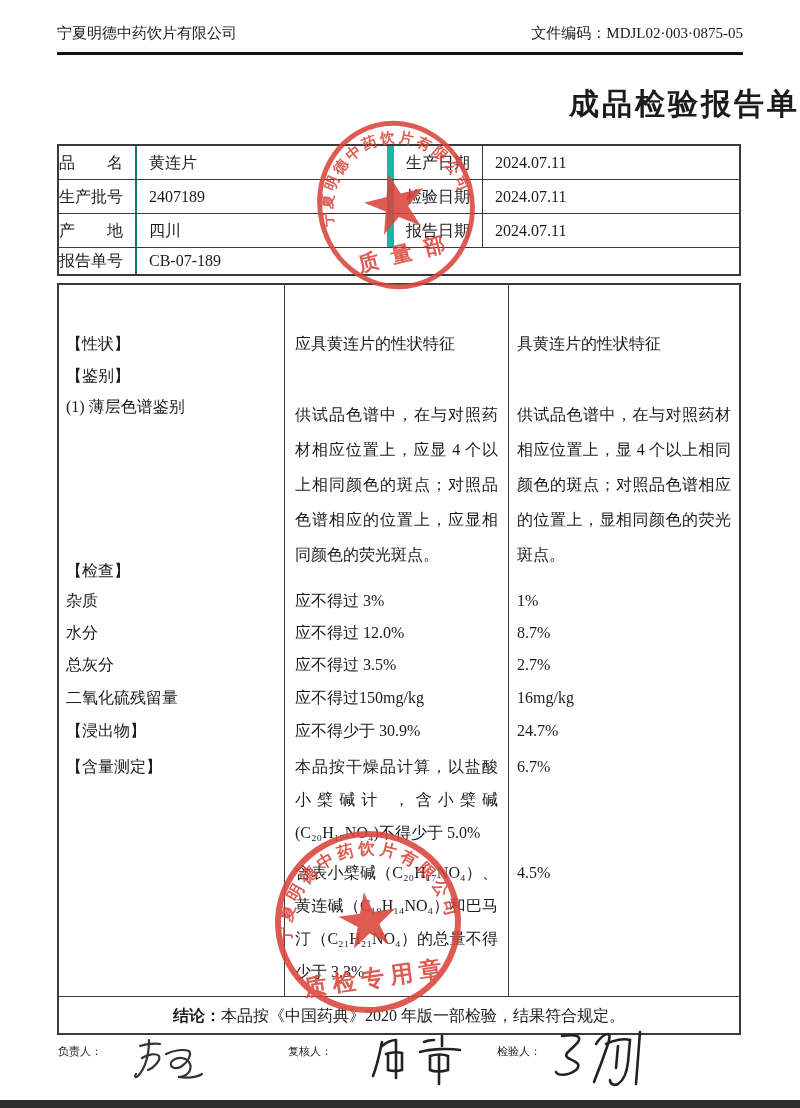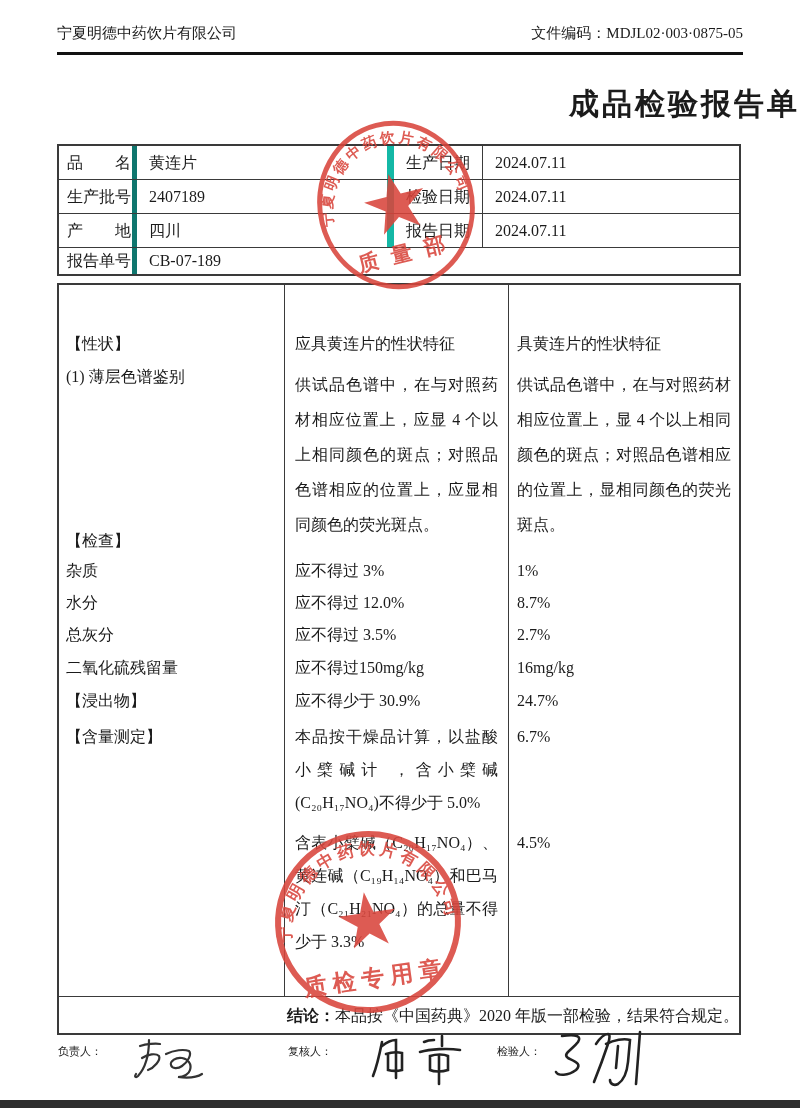--- a/index.html
+++ b/index.html
@@ -16,21 +16,21 @@
   
   .doc-title { position:absolute; left:0; top:84px; width:800px; text-align:right;
     font-size:30px; font-weight:bold; letter-spacing:3px; }
   
   .info-table { position:absolute; left:57px; top:144px; width:684px; border:2px solid #3a3a3a; background:transparent; }
   .info-row { display:grid; grid-template-columns:78px 250px 96px 1fr; }
   .info-row.last { grid-template-columns:78px 1fr; }
   .info-row:not(:last-child){ border-bottom:1px solid #3a3a3a; }
   .info-cell { font-size:16px; line-height:33px; height:33px; white-space:nowrap; overflow:visible; }
   .info-row.last .info-cell { line-height:26px; height:26px; }
-  .ic-label { padding-left:8px; border-right:5px solid #0f766e; }
+  .ic-label { padding-left:0; border-right:2px solid #0f766e; }
   .ic-value { padding-left:12px; }
   .ic-datelabel { border-left:7px solid #14b8a6; border-right:1px solid #3a3a3a; text-align:center; }
   .ic-date { padding-left:12px; font-family:"Liberation Serif",serif; }
   
   .main-table { position:absolute; left:57px; top:283px; width:684px; border:2px solid #3a3a3a; }
   .mt-body { display:flex; flex-direction:column; height:711px; }
   .mrow { display:grid; grid-template-columns:226px 224px 1fr; }
   .mc { font-size:16px; }
   .mc1 { border-right:1px solid #3a3a3a; padding-left:7px; }
   .mc2 { border-right:1px solid #3a3a3a; padding:0 10px; }
@@ -43,21 +43,21 @@
   .r3 { height:160px; } .r3 .mc { padding-top:6px; }
   .para { line-height:35px; text-align:justify; }
   .r4 { height:34px; } .r4 .mc { line-height:40px; }
   .r5,.r6,.r7,.r8,.r9 { height:32px; } .r7,.r8,.r9 { height:33px; }
   .r5 .mc,.r6 .mc,.r7 .mc,.r8 .mc,.r9 .mc { line-height:32px; }
   .r10 { height:104px; } .r10 .mc { padding-top:2px; }
   .r10 .para, .r11 .para { line-height:33px; }
   .r10 .mc1, .r11 .mc1, .r10 .mc3, .r11 .mc3 { line-height:33px; padding-top:2px; }
   .r11 { flex:1; } .r11 .mc { padding-top:4px; }
   .conclusion-row { border-top:1px solid #3a3a3a; height:37px; line-height:37px;
-    text-align:right; font-size:16px; }
+    text-align:center; font-size:16px; }
   .conclusion-row b { font-weight:bold; }
   
   .sig-label { position:absolute; font-size:11px; top:1044px; }
   .sig-label.l1 { left:58px; } .sig-label.l2 { left:288px; } .sig-label.l3 { left:497px; }
   .sig-svg { position:absolute; }
   
   .stamp { position:absolute; opacity:0.88; }
   .stamp text { font-family:"Liberation Sans","DejaVu Sans",sans-serif; font-weight:bold; }
   
   .scan-edge { position:absolute; left:0; bottom:0; width:800px; height:8px; background:#2e2e2e; }
@@ -102,20 +102,25 @@
 
   <div class="main-table">
     <div class="mt-body">
 
       <div class="mrow r1">
         <div class="mc mc1">【性状】</div>
         <div class="mc mc2">应具黄连片的性状特征</div>
         <div class="mc mc3">具黄连片的性状特征</div>
       </div>
 
+      <div class="mrow r2">
+        <div class="mc mc1">【鉴别】</div>
+        <div class="mc mc2"></div>
+        <div class="mc mc3"></div>
+      </div>
 
       <div class="mrow r3">
         <div class="mc mc1">(1) 薄层色谱鉴别</div>
         <div class="mc mc2 para">供试品色谱中，在与对照药材相应位置上，应显 4 个以上相同颜色的斑点；对照品色谱相应的位置上，应显相同颜色的荧光斑点。</div>
         <div class="mc mc3 para">供试品色谱中，在与对照药材相应位置上，显 4 个以上相同颜色的斑点；对照品色谱相应的位置上，显相同颜色的荧光斑点。</div>
       </div>
 
       <div class="mrow r4">
         <div class="mc mc1">【检查】</div>
         <div class="mc mc2"></div>

